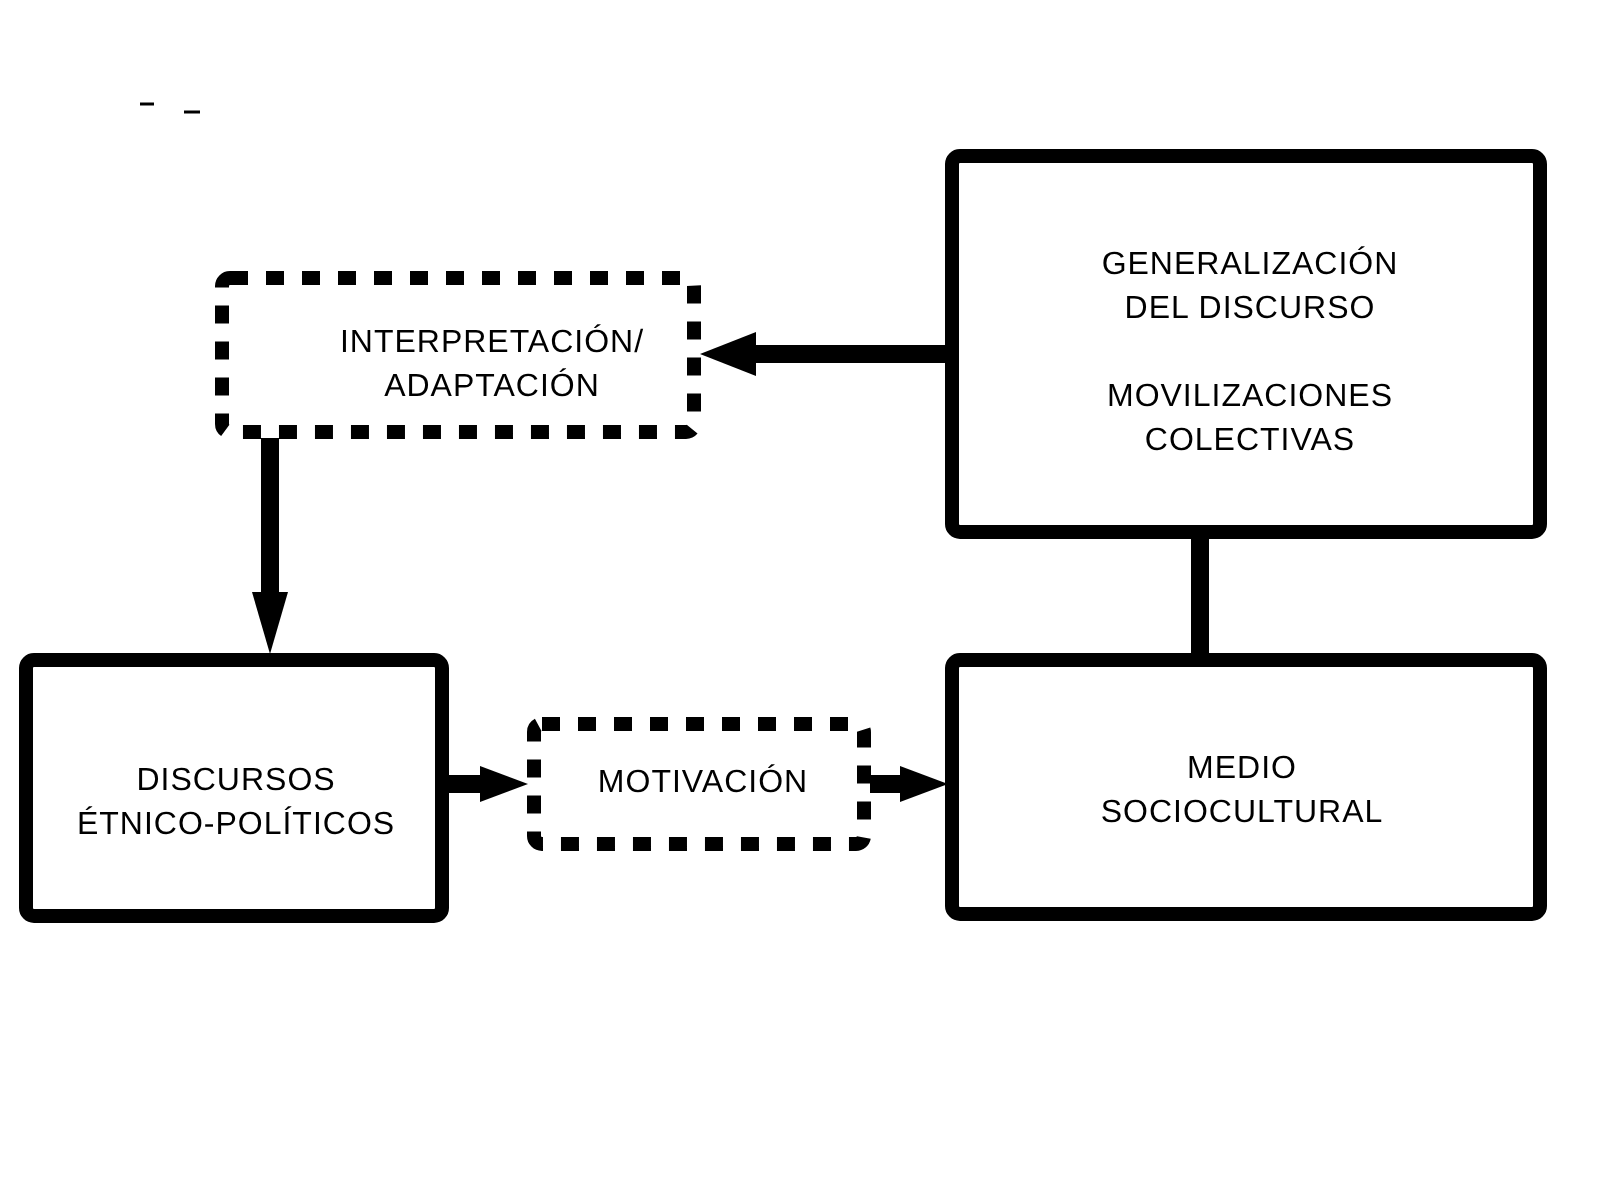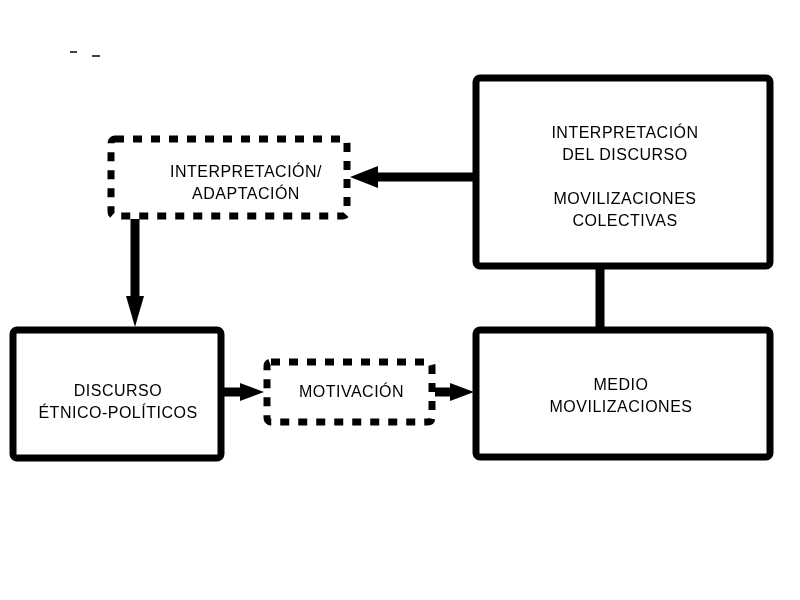--- a/index.html
+++ b/index.html
@@ -43,22 +43,22 @@
   <g>
     <line x1="435" y1="392" x2="455" y2="392" stroke="#000" stroke-width="9"></line>
     <polygon points="474,392 450,383 450,401" fill="#000"></polygon>
   </g>
 
   <line x1="600" y1="269" x2="600" y2="327" stroke="#000" stroke-width="9"></line>
 </svg>
 
 <div class="lbl" style="left:131px; top:161px; width:230px;">INTERPRETACIÓN/
 ADAPTACIÓN</div>
-<div class="lbl" style="left:480px; top:122px; width:290px;">INTERPRETACIÓN
+<div class="lbl" style="left:480px; top:122px; width:290px;">GENERALIZACIÓN
 DEL DISCURSO
 
 MOVILIZACIONES
 COLECTIVAS</div>
-<div class="lbl" style="left:15px; top:380px; width:206px;">DISCURSO
+<div class="lbl" style="left:15px; top:380px; width:206px;">DISCURSOS
 ÉTNICO-POLÍTICOS</div>
 <div class="lbl" style="left:269px; top:381px; width:165px;text-align:center;">MOTIVACIÓN</div>
 <div class="lbl" style="left:476px; top:374px; width:290px;">MEDIO
-MOVILIZACIONES</div>
+SOCIOCULTURAL</div>
 
 </body></html>

